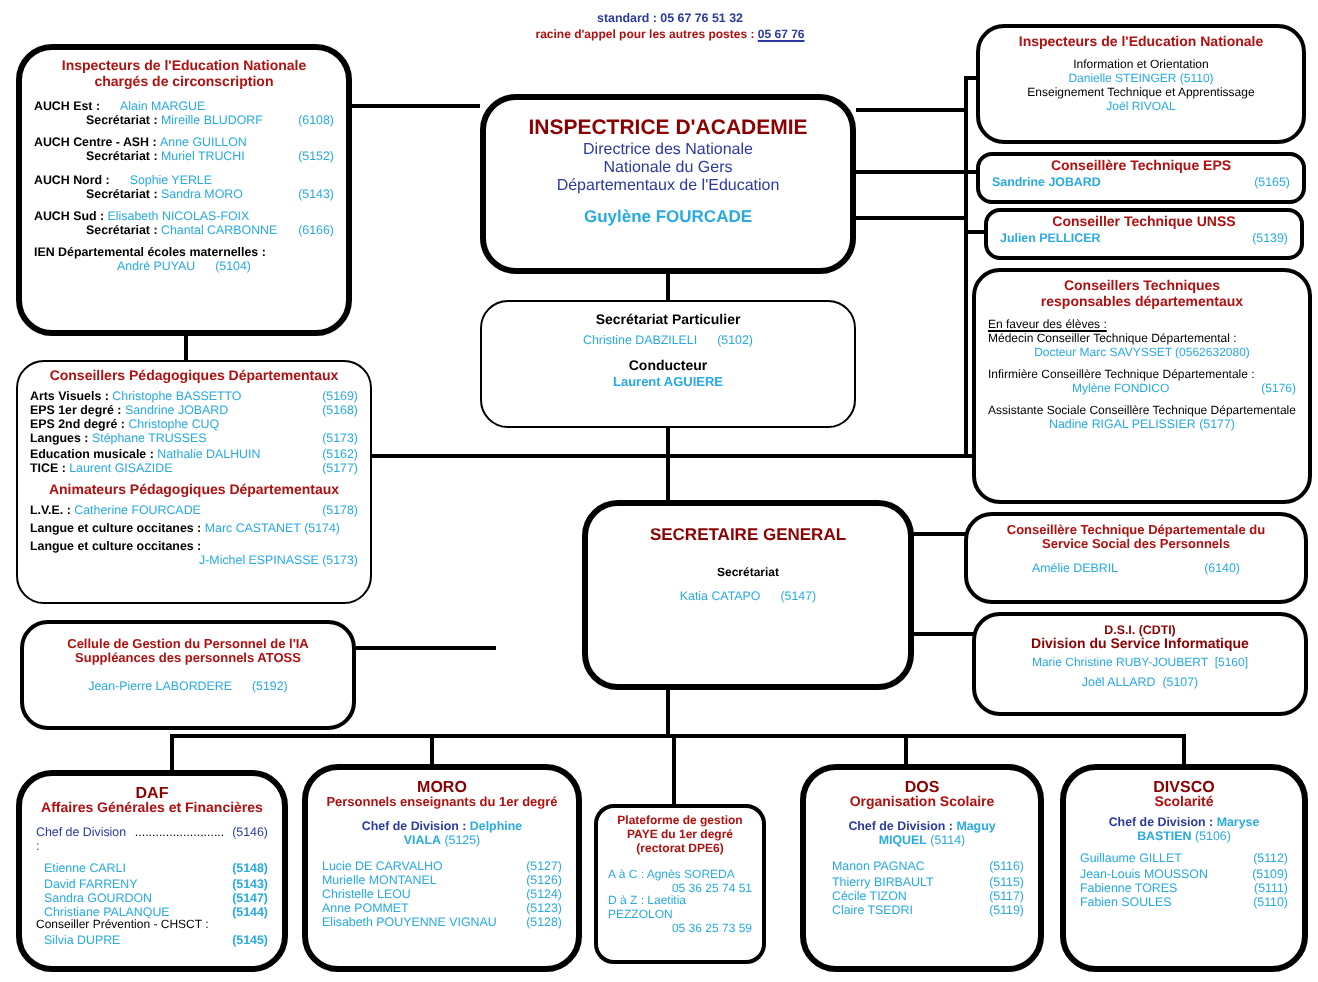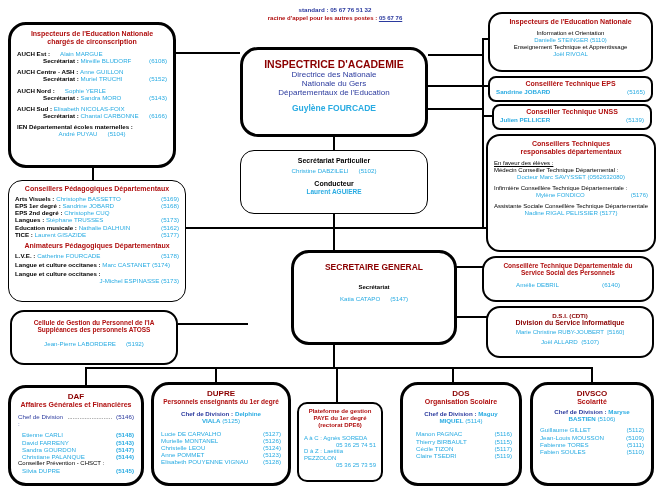--- a/index.html
+++ b/index.html
@@ -211,21 +211,21 @@
       <span class="ph cyanb">(5144)</span>
     </div>
   <div class="f60">Conseiller Prévention - CHSCT :</div>
   <div class="r f62" style="padding-left:4px;">
       <span class="cyan">Silvia DUPRE</span>
       <span class="ph cyanb">(5145)</span>
     </div>
 </div>
 
 <div class="box thick" style="left:151px;top:382px;width:140px;height:104px;padding:4px 7px;">
-  <div class="maroon f80 tc">DUPRE</div>
+  <div class="maroon f80 tc">MORO</div>
   <div class="red f65 tc">Personnels enseignants du 1er degré</div>
   <div class="f62 tc mt4"><span class="blue">Chef de Division :</span>&nbsp;<span class="cyanb">Delphine VIALA</span>&nbsp;<span class="cyan">(5125)</span></div>
   <div class="r f62 mt6">
       <span class="cyan">Lucie DE CARVALHO</span>
       <span class="ph cyan">(5127)</span>
     </div>
   <div class="r f62">
       <span class="cyan">Murielle MONTANEL</span>
       <span class="ph cyan">(5126)</span>
     </div>

